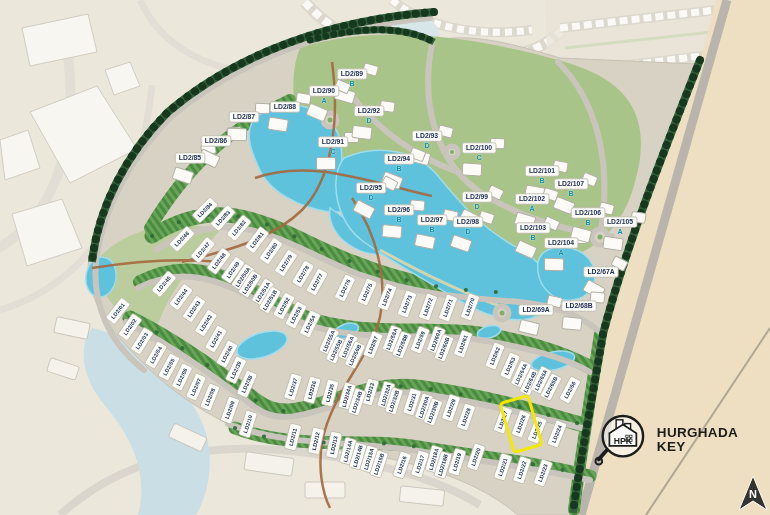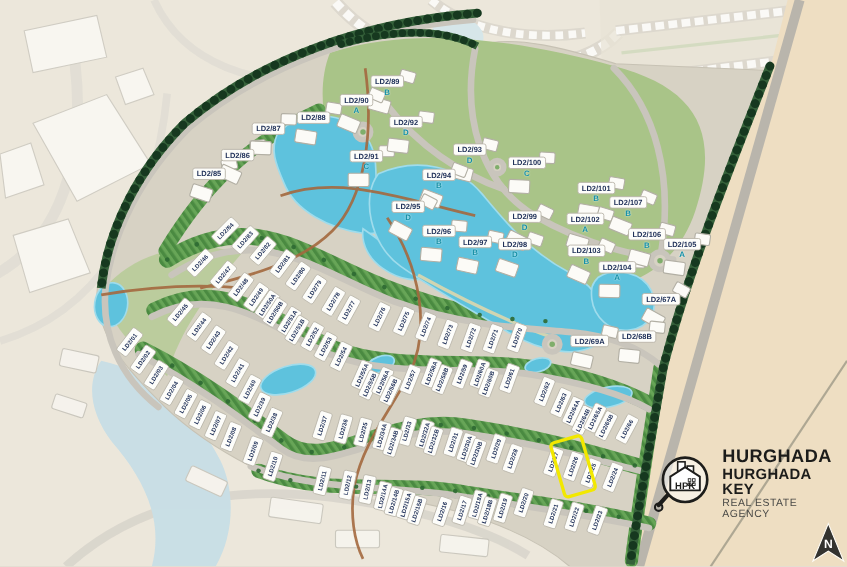--- a/index.html
+++ b/index.html
@@ -440,23 +440,21 @@
         <rect x="33" y="26" width="2.5" height="2.5" stroke-width="0.8"></rect>
         <rect x="37" y="26" width="2.5" height="2.5" stroke-width="0.8"></rect>
         <rect x="33" y="30" width="2.5" height="2.5" stroke-width="0.8"></rect>
         <rect x="37" y="30" width="2.5" height="2.5" stroke-width="0.8"></rect>
       </g>
       <text x="30" y="35.5" text-anchor="middle" font-size="9" font-weight="bold" fill="#1d1d1b" font-family="Liberation Sans, sans-serif">HPK</text>
       <line x1="13" y1="42" x2="5" y2="51" stroke="#1d1d1b" stroke-width="4" stroke-linecap="round"></line>
       <circle cx="5" cy="53" r="3.5" fill="none" stroke="#1d1d1b" stroke-width="2"></circle>
     </svg>
     <div id="logo-text">
-      <span class="logo-l1">HURGHADA</span>
       <span class="logo-l2">HURGHADA KEY</span>
-      <span class="logo-l3">REAL ESTATE AGENCY</span>
     </div>
   </div>
 
   <svg id="compass" width="38" height="40" viewBox="0 0 38 40">
     <polygon points="19,2 33,36 19,27 5,36" fill="#333330" stroke="#fffdf8" stroke-width="1"></polygon>
     <text x="19" y="24" text-anchor="middle" font-size="11" font-weight="bold" fill="#ffffff" font-family="Liberation Sans, sans-serif">N</text>
   </svg>
 </div>
 
 </body></html>

